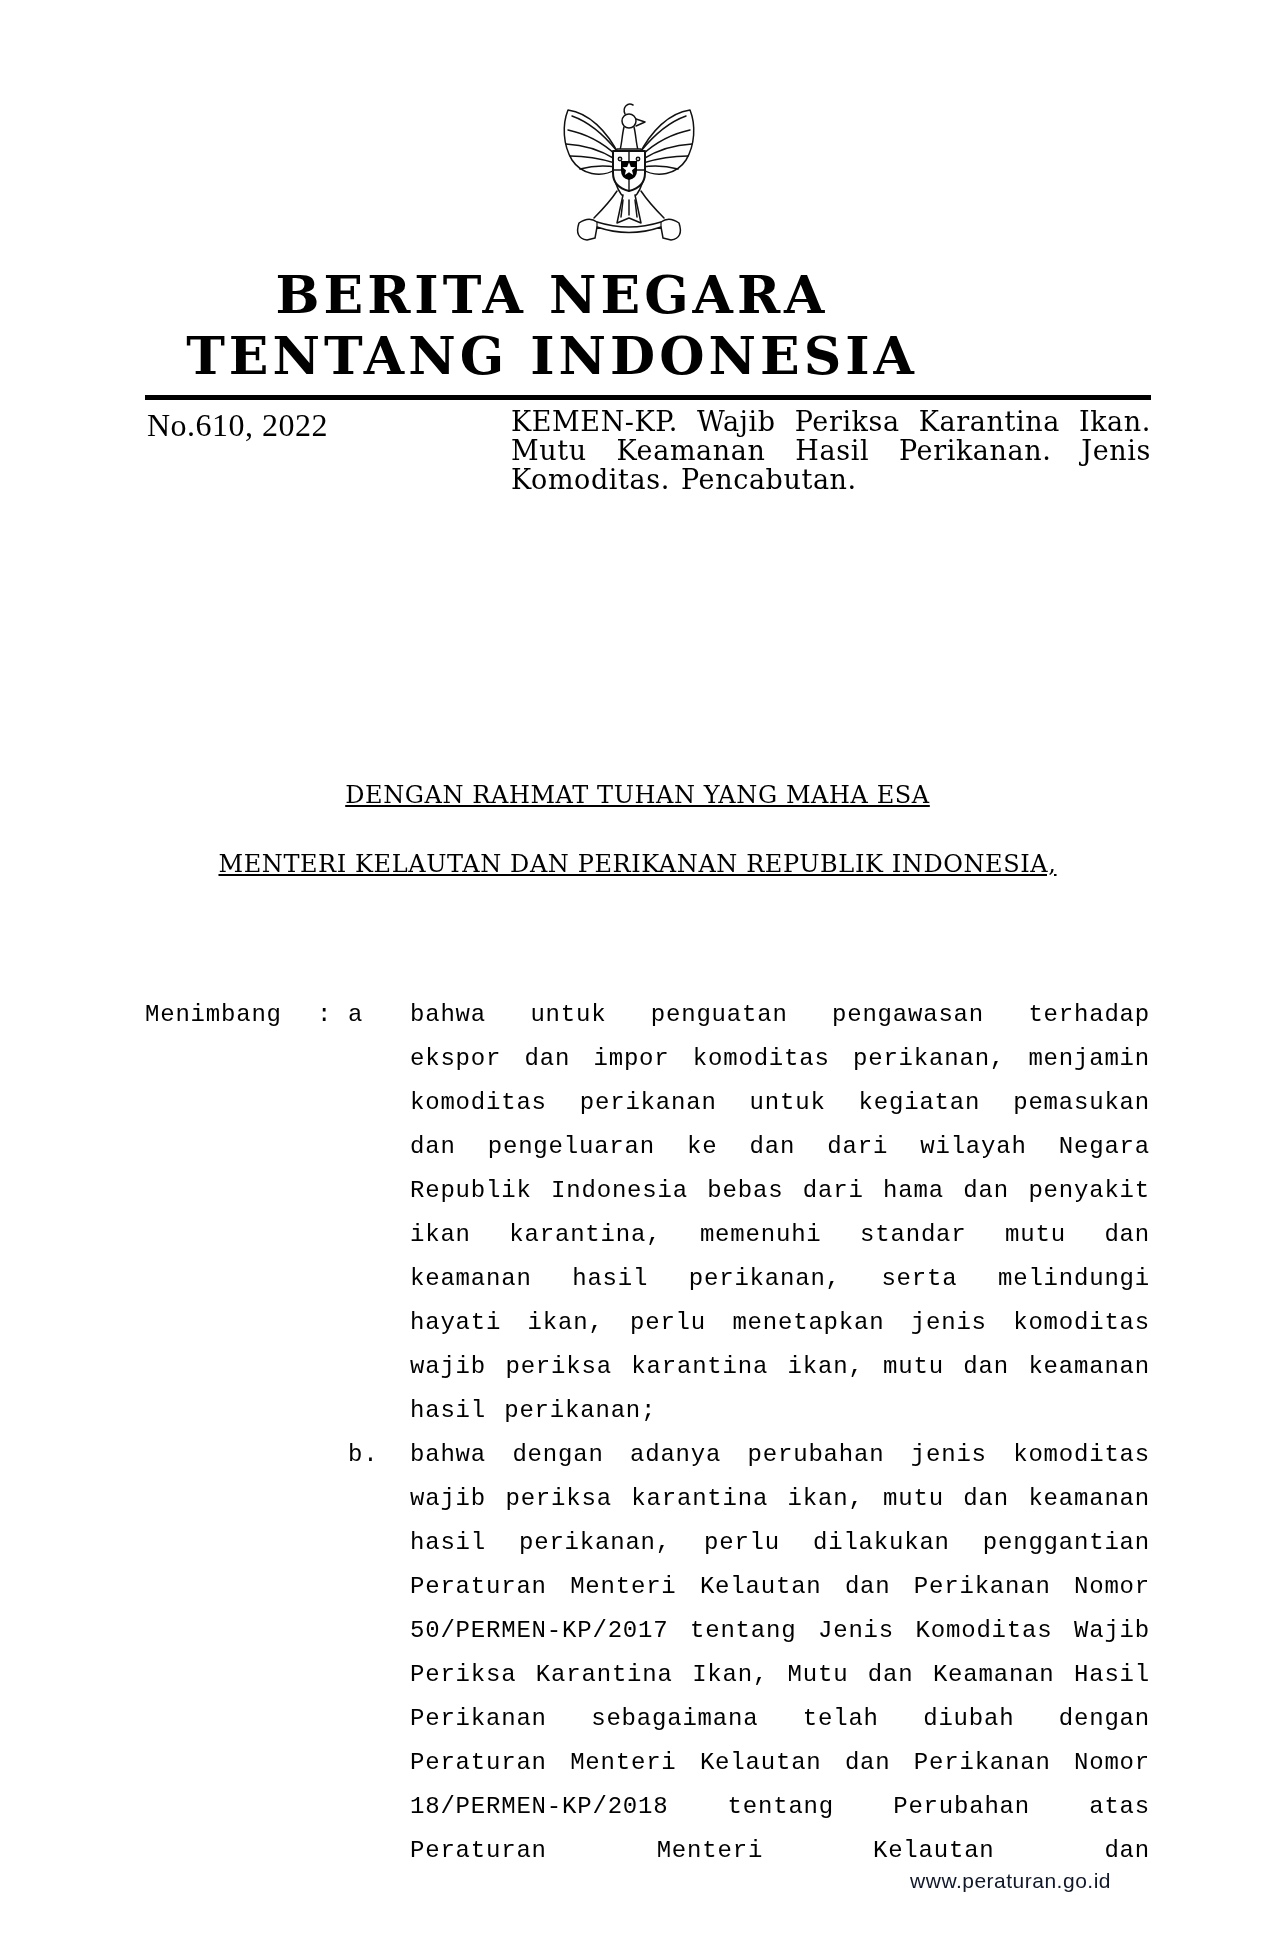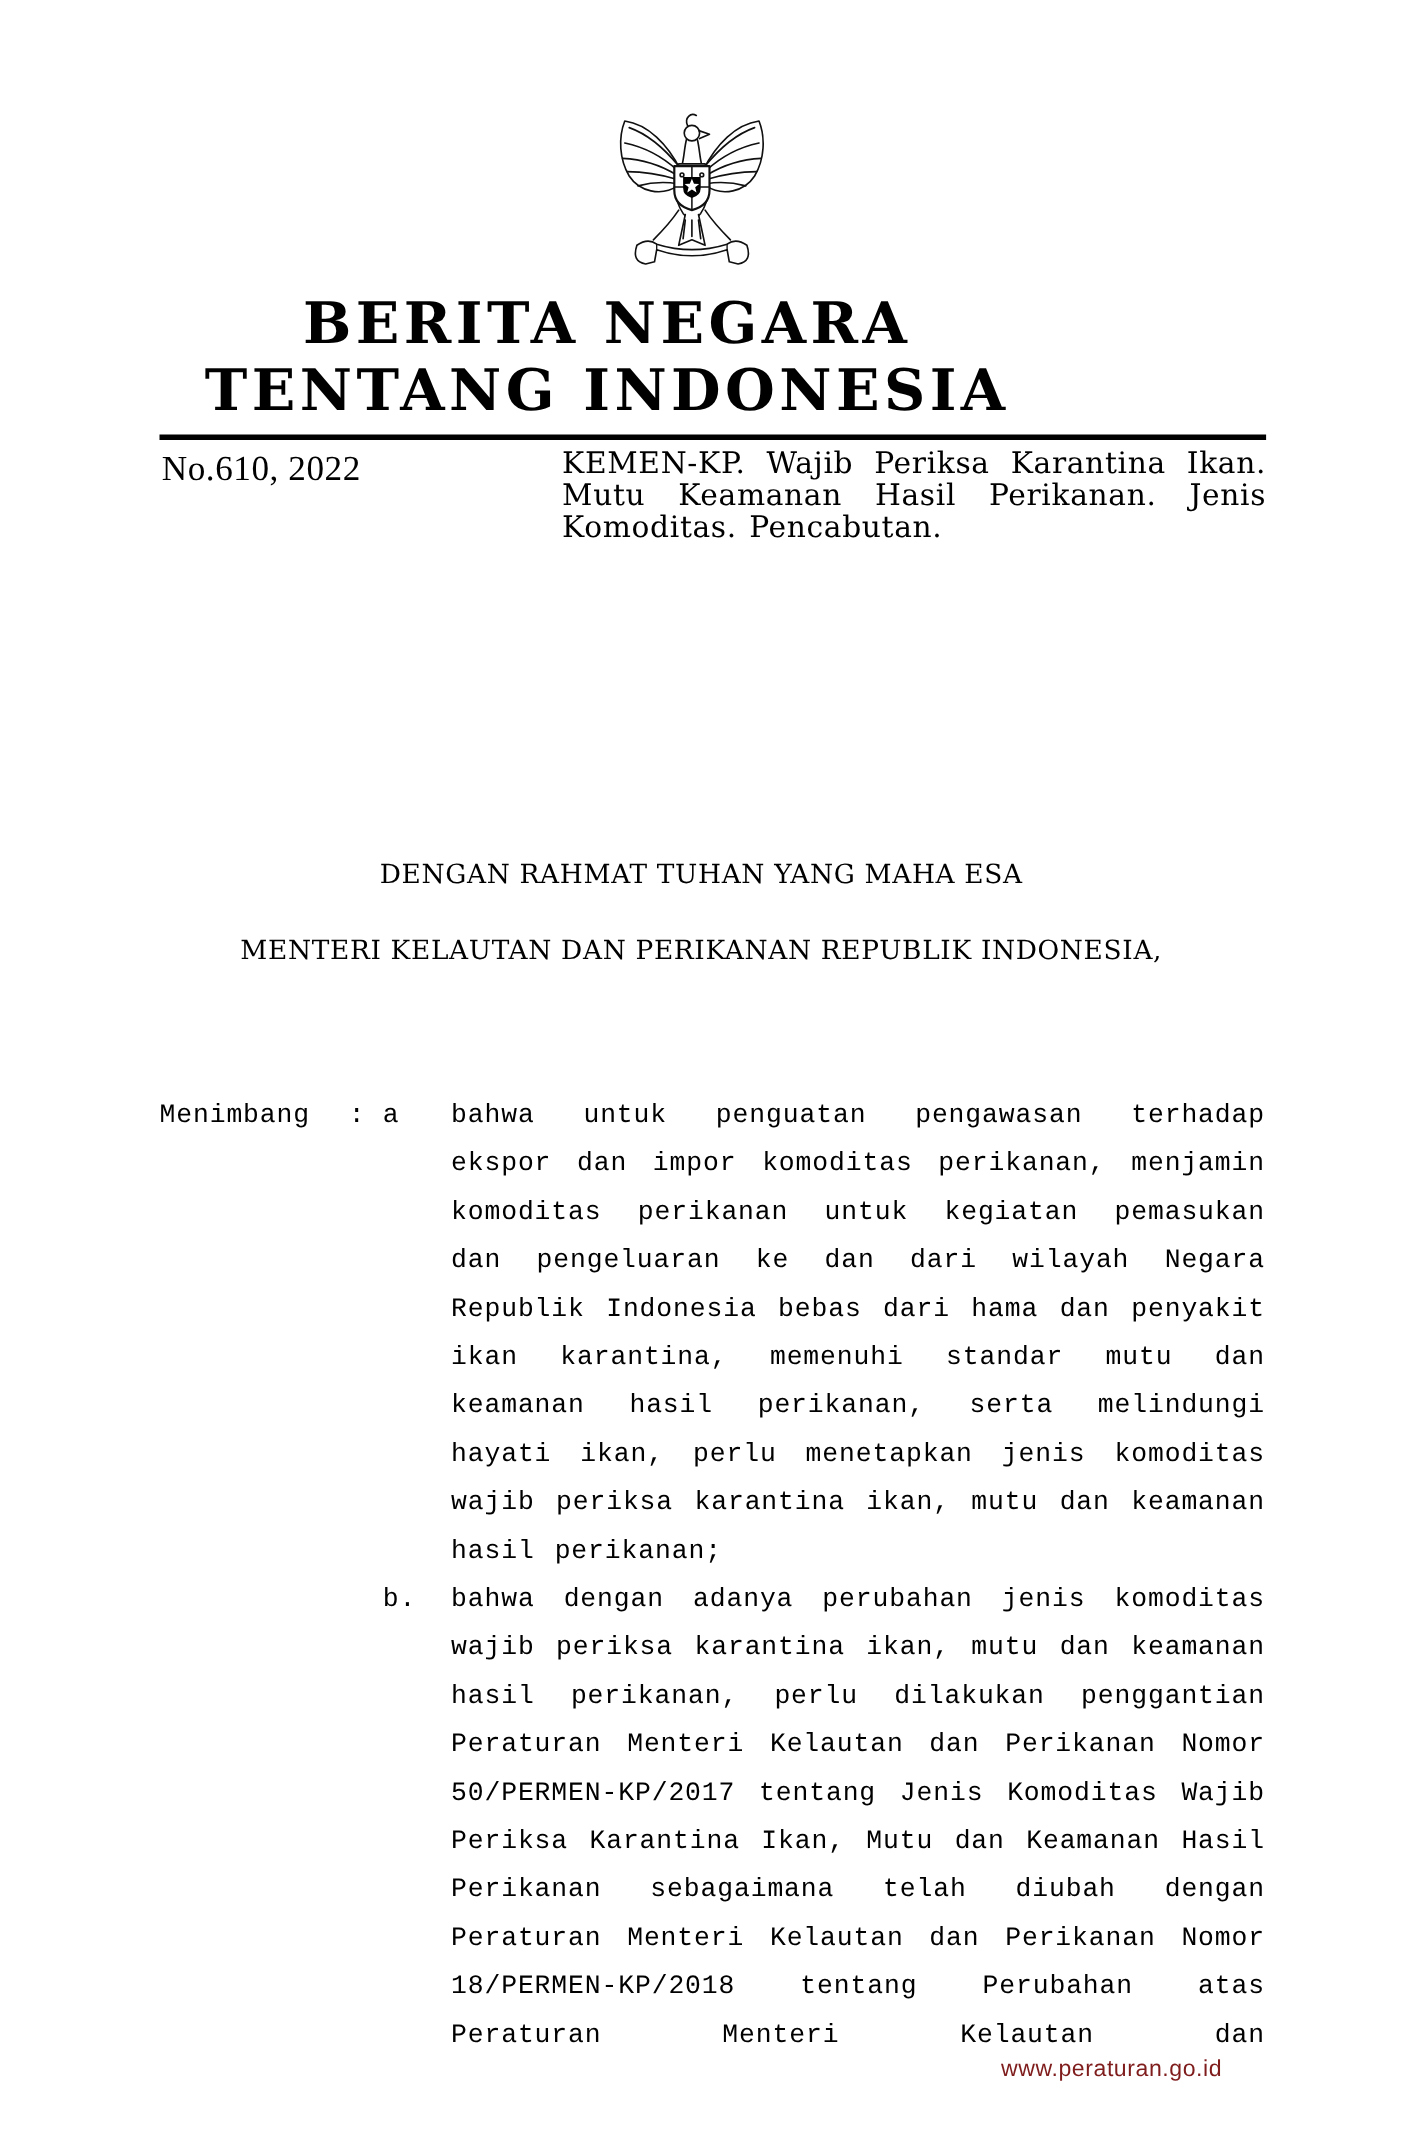--- a/index.html
+++ b/index.html
@@ -49,20 +49,21 @@
     font-size: 24px; line-height: 44px;
     letter-spacing: 0.6px;
   }
   .reg-heading div { white-space: nowrap; }
 
   .invocation, .authority {
     position: absolute; left: 0; width: 1275px;
     text-align: center;
     font-size: 24px; line-height: 44px;
     letter-spacing: 0.6px;
+    text-decoration: underline;
   }
   .invocation { top: 773px; }
   .authority  { top: 842px; }
 
   .consider {
     position: absolute; top: 993px; left: 145px; width: 1005px;
     font-size: 24px; line-height: 44px; font-family: Liberation Mono, monospace;
   }
   .consider-item {
     position: relative;
@@ -77,21 +78,21 @@
   }
   .consider-item.continued p { text-align-last: justify; }
   .consider-label   { position: absolute; left: -265px; top: 0; letter-spacing: 0.8px; }
   .consider-colon   { position: absolute; left: -93px;  top: 0; }
   .consider-marker  { position: absolute; left: -62px;  top: 0; letter-spacing: 0.8px; }
 
   .watermark {
     position: absolute; top: 1869px; right: 164px;
     font-family: "Liberation Sans", sans-serif;
     font-size: 21px;
-    color: #7f1d1d;
+    color: #0f172a;
     letter-spacing: 0.5px;
   }
 </style>
 </head>
 <body>
 
 <div class="page">
 
   <svg class="emblem" viewBox="0 0 140 160" xmlns="http://www.w3.org/2000/svg" aria-hidden="true">
     <g stroke="#111" stroke-width="1.5" fill="none" stroke-linejoin="round" stroke-linecap="round">

